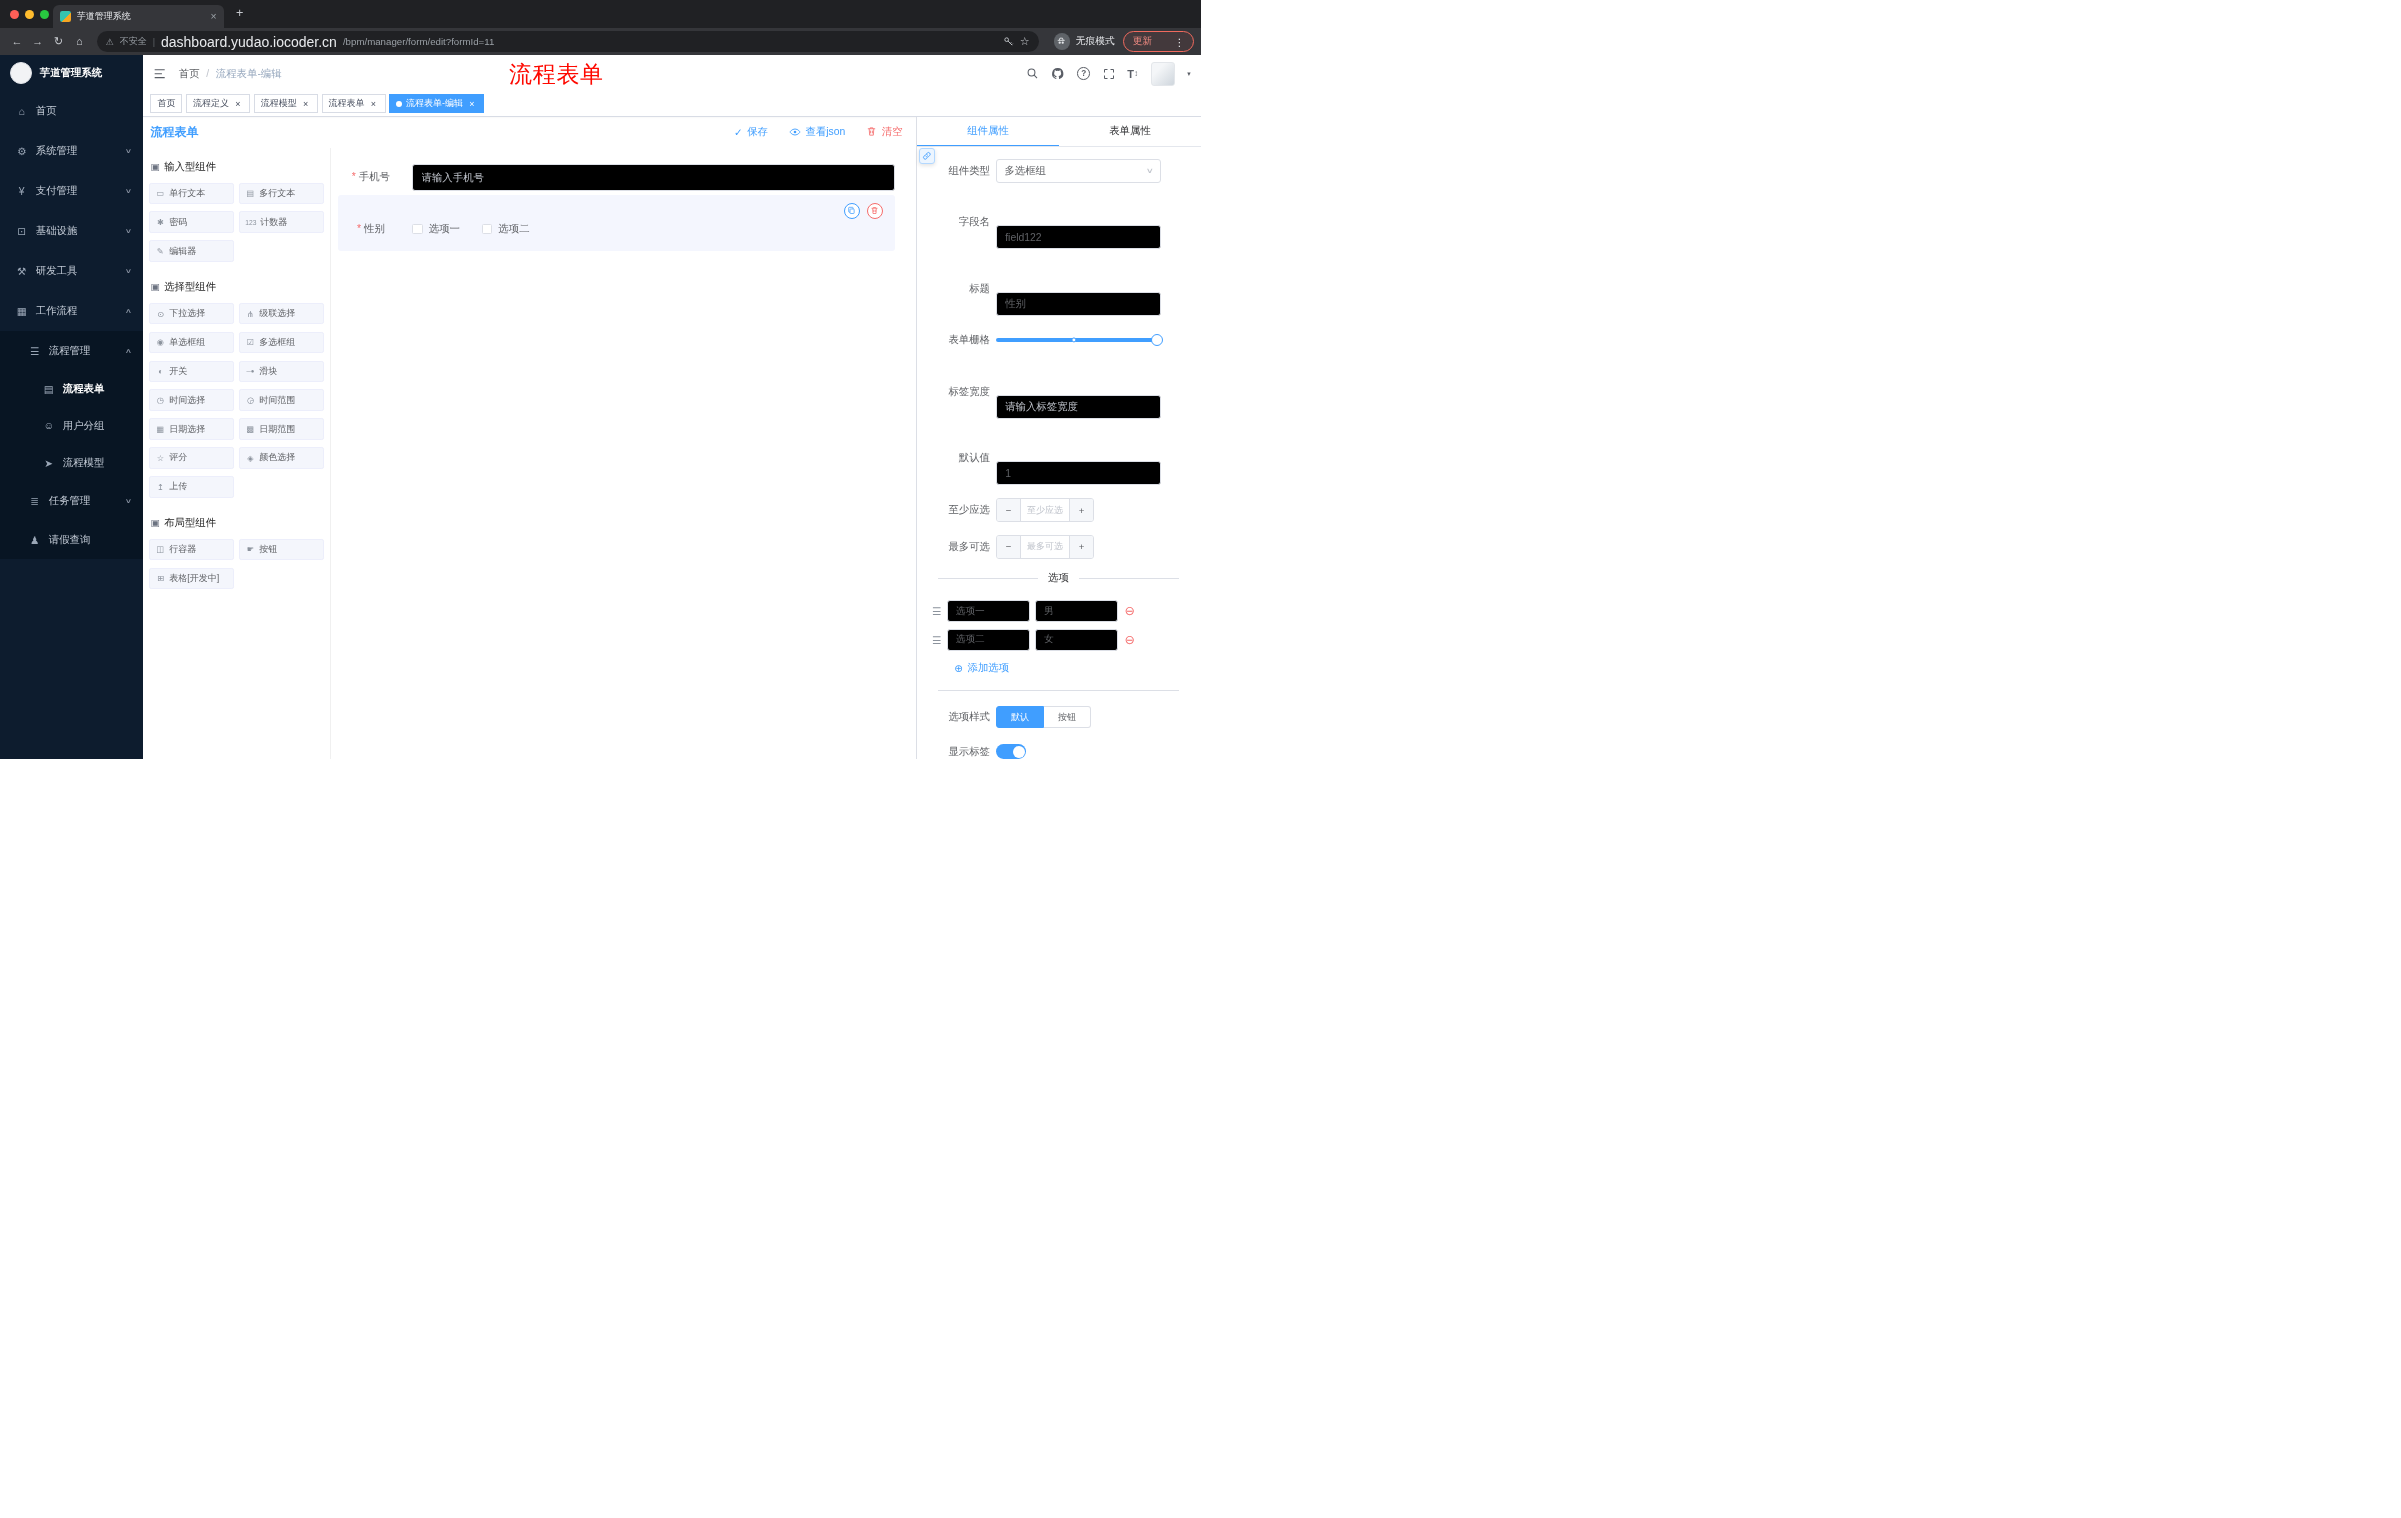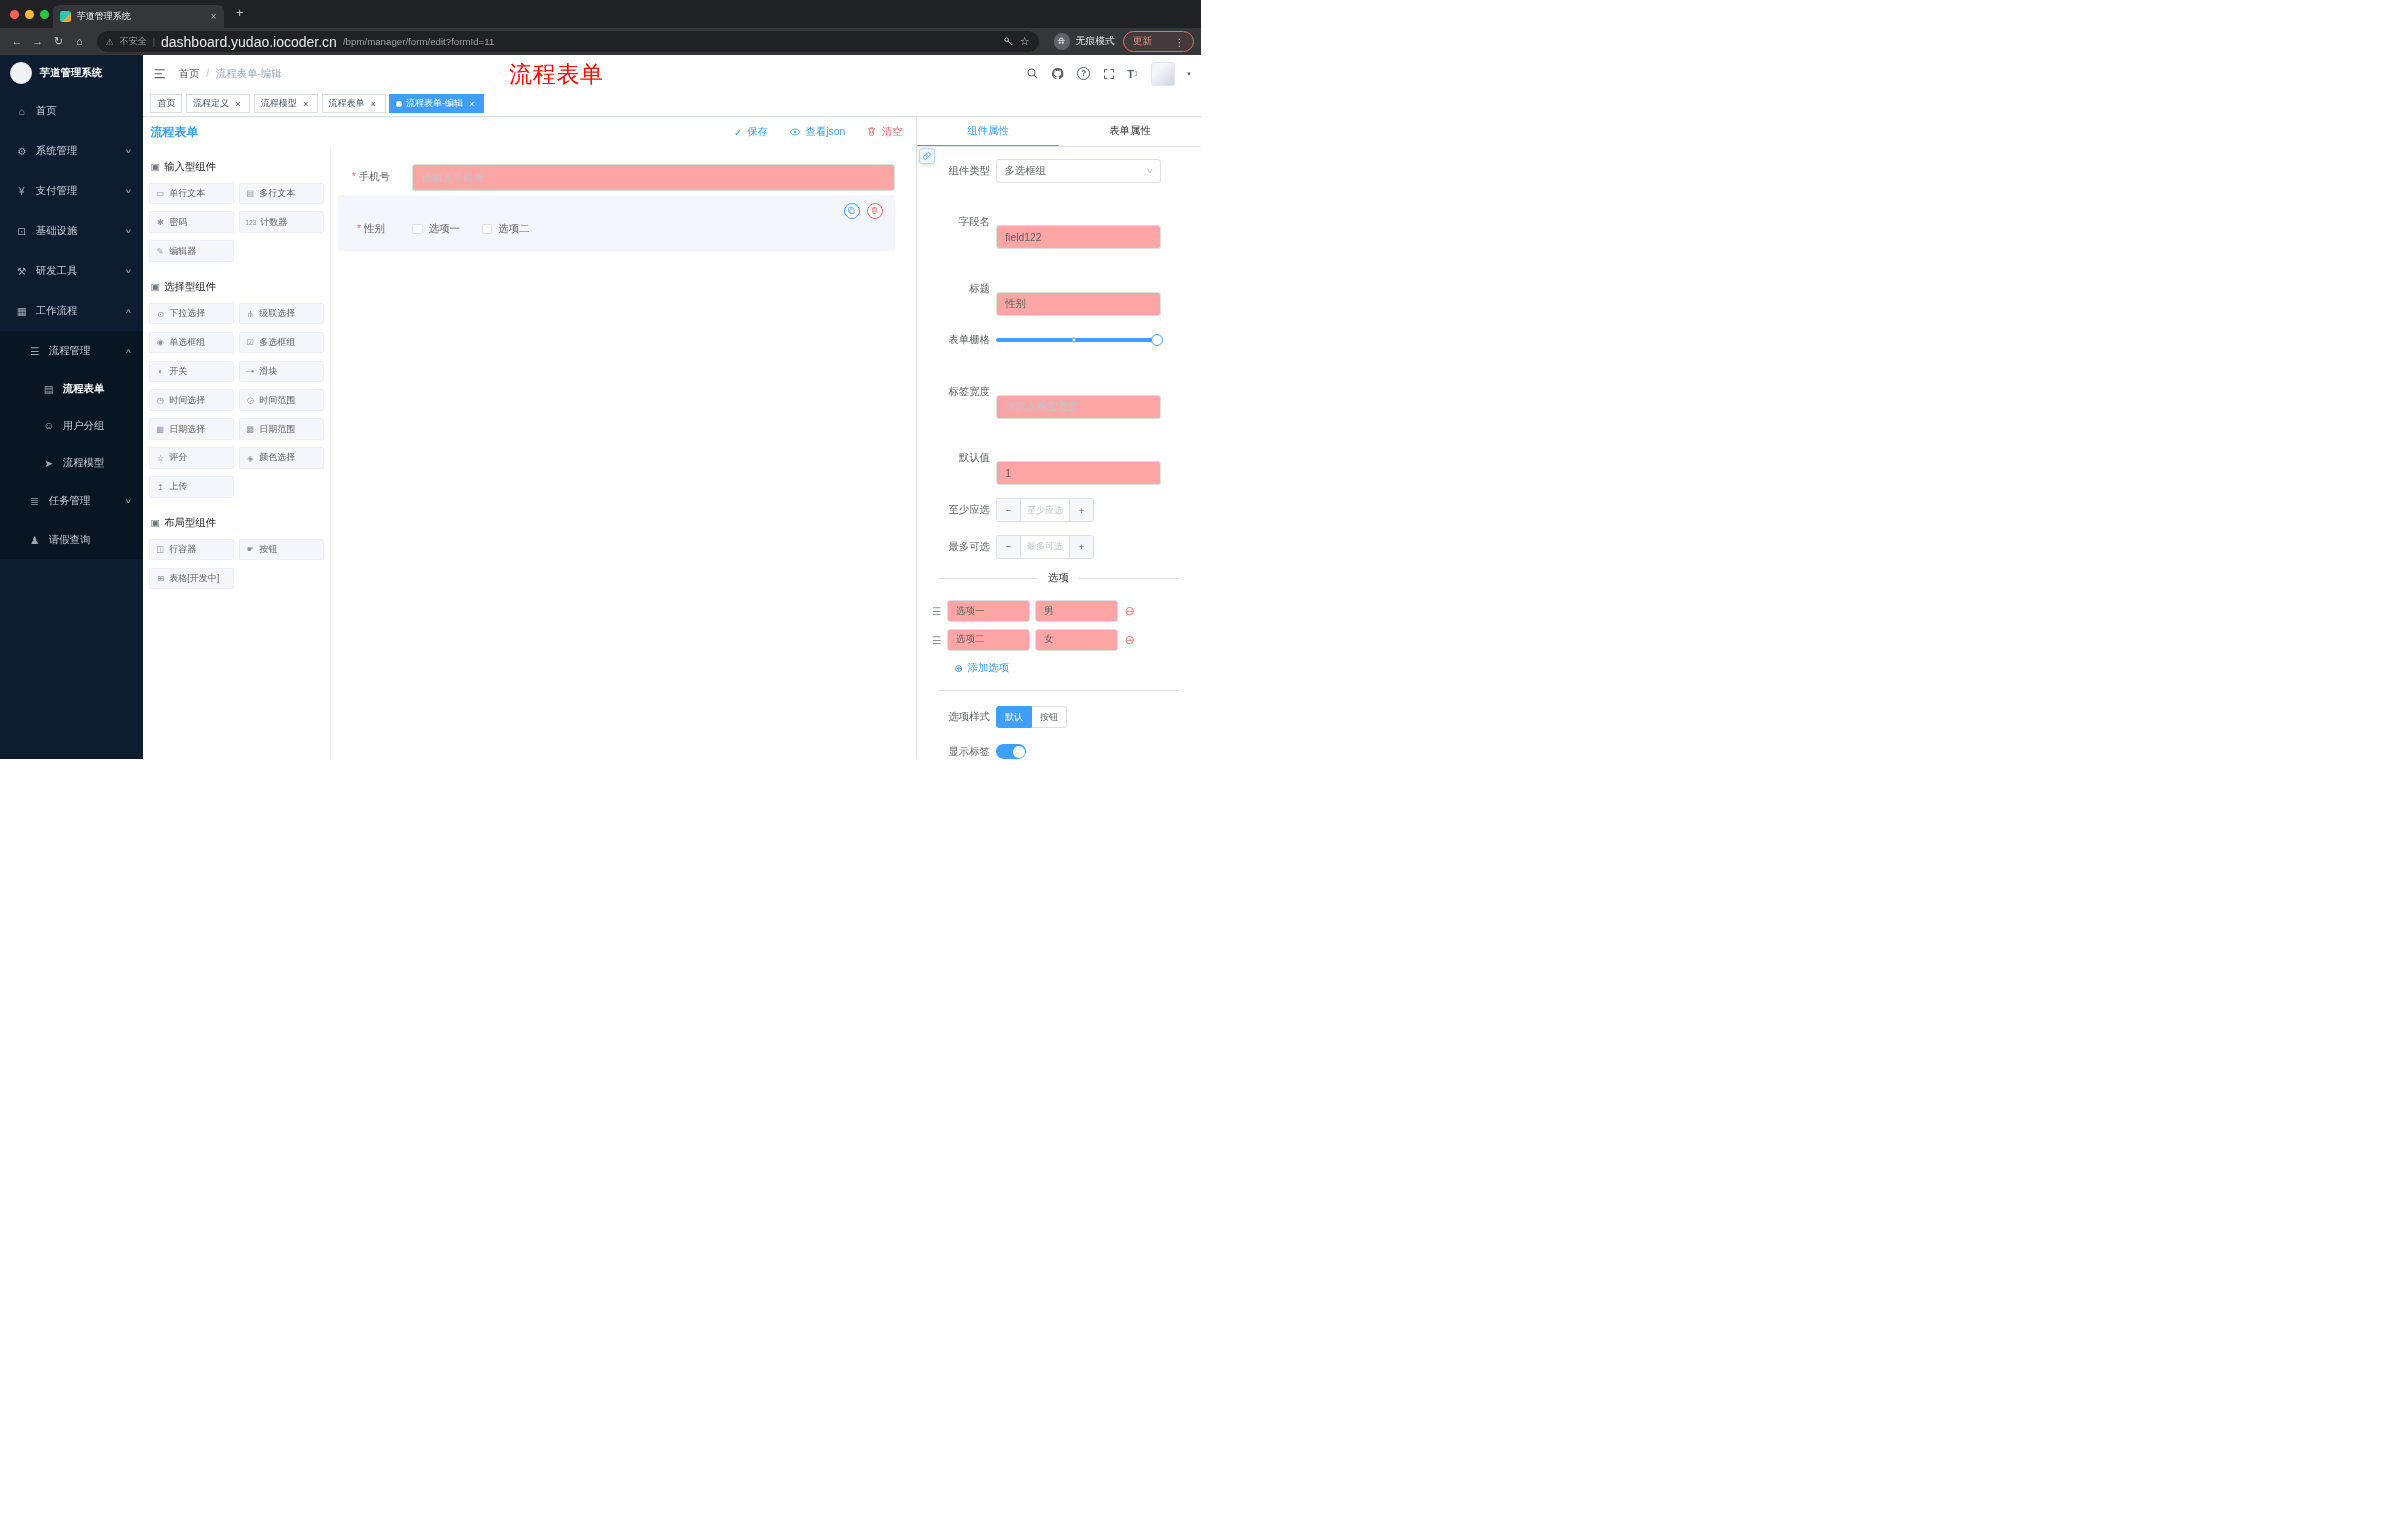--- a/index.html
+++ b/index.html
@@ -97,21 +97,21 @@
     align-items:center; padding:0 5.2px; gap:3.7px; font-size:9px; color:#606266; cursor:grab; overflow:hidden; white-space:nowrap; }
   .citem .ci { color:#8c939d; font-size:8.2px; min-width:10.4px; text-align:center; flex-shrink:0; }
 
   .meta-form { margin-top:22px; }
   .mrow { display:flex; margin-bottom:16.3px; align-items:center; }
   .mrow.top { align-items:flex-start; }
   .mlabel { width:53px; text-align:right; font-size:10.4px; color:#606266; padding-right:9px;
     flex-shrink:0; line-height:24px; white-space:nowrap; }
   .req::before { content:"*"; color:#f56c6c; margin-right:3px; }
   input.ctl, textarea.ctl { border:0.7px solid #dcdfe6; border-radius:3px; font-size:10.4px; color:#606266;
-    padding:0 8.2px; outline:none; background:#fca5a5; font-family:inherit; }
+    padding:0 8.2px; outline:none; background:#000000; font-family:inherit; }
   input.ctl::placeholder, textarea.ctl::placeholder { color:#c0c4cc; }
   input.ctl { height:24px; }
   .mrow input.ctl { width:111px; }
   .mrow textarea.ctl { width:111px; height:42px; padding:4.5px 8.2px; resize:none; }
   .radio { display:inline-flex; align-items:center; gap:5.2px; font-size:10.4px; color:#606266;
     margin-right:16.3px; cursor:pointer; height:24px; }
   .rdot { width:10.4px; height:10.4px; border-radius:50%; border:0.7px solid #dcdfe6; background:#fff; position:relative; }
   .radio.sel { color:#409eff; }
   .radio.sel .rdot { border-color:#409eff; }
   .radio.sel .rdot::after { content:""; position:absolute; inset:2.2px; border-radius:50%; background:#409eff; }
@@ -163,21 +163,21 @@
   .divider::before, .divider::after { content:""; flex:1; height:0.7px; background:#dcdfe6; }
   .divider .div-text { padding:0 10.4px; font-size:10.4px; color:#303133; }
   .divider.plain { margin:15px 0; }
   .opt-row { display:flex; align-items:center; gap:5.2px; margin-bottom:6.7px; margin-left:-6px; }
   .drag-ic { color:#8c939d; font-size:10.4px; cursor:grab; }
   input.opt-in { width:83px; height:22px; font-size:9.7px; }
   .rm-opt { color:#f56c6c; font-size:12.6px; line-height:1; cursor:pointer; margin-left:1.5px; }
   .add-opt { display:flex; align-items:center; gap:4.5px; color:#409eff; font-size:10.4px; margin:10.4px 0 3px 16.3px; cursor:pointer; }
   .seg-row { display:flex; align-items:center; margin-bottom:16.3px; }
   .seg { display:flex; }
-  .seg-btn { height:22px; padding:0 8px; display:flex; align-items:center; font-size:9px;
+  .seg-btn { height:22px; padding:0 14px; display:flex; align-items:center; font-size:9px;
     border:0.7px solid #dcdfe6; background:#fff; color:#606266; cursor:pointer; }
   .seg-btn.first { border-radius:3px 0 0 3px; }
   .seg-btn.last  { border-radius:0 3px 3px 0; border-left:none; }
   .seg-btn.active { background:#409eff; border-color:#409eff; color:#fff; }
   .trow { display:flex; align-items:center; margin-bottom:20px; }
   .switch { width:30px; height:15px; border-radius:7.4px; background:#dcdfe6; position:relative; cursor:pointer; }
   .switch::after { content:""; position:absolute; left:1.5px; top:1.5px; width:12px; height:12px; border-radius:50%; background:#fff; }
   .switch.on { background:#409eff; }
   .switch.on::after { left:auto; right:1.5px; }
 </style>

